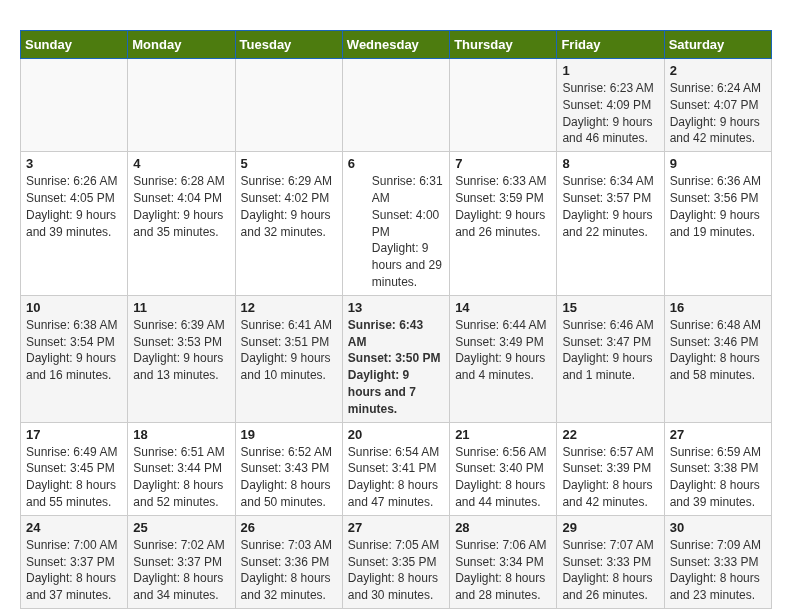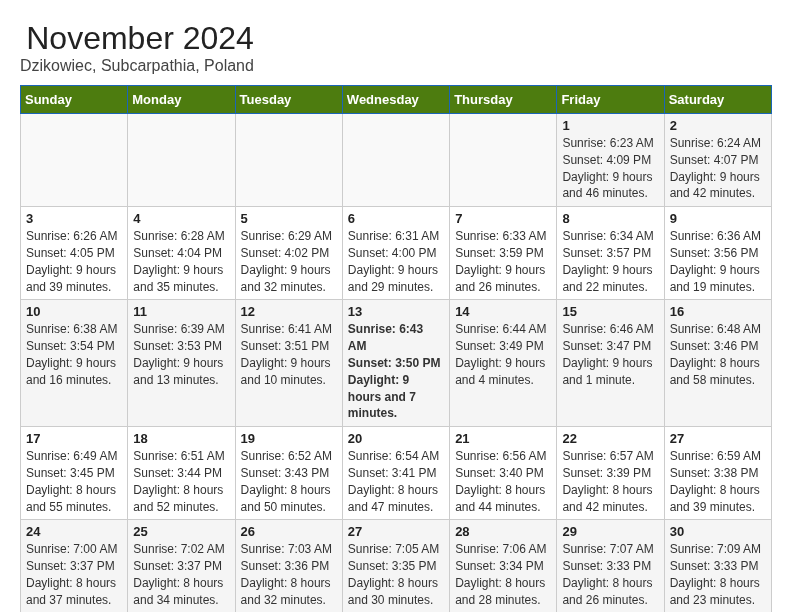--- a/index.html
+++ b/index.html
@@ -86,24 +86,20 @@
       color: #333;
     }
     .empty-cell {
       background: #f9f9f9 !important;
     }
   </style>
 </head>
 <body>
 
 <div class="header-area">
-  <div class="title-block">
-    <div class="month-title">November 2024</div>
-    <div class="location-title">Dzikowiec, Subcarpathia, Poland</div>
-  </div>
 </div>
 
 <table>
   <thead>
     <tr>
     <th>Sunday</th>
         <th>Monday</th>
         <th>Tuesday</th>
         <th>Wednesday</th>
         <th>Thursday</th>
@@ -145,21 +141,21 @@
 Daylight: 9 hours and 35 minutes.</div>
         </td>
         <td>
           <div class="day-number">5</div>
           <div class="day-info" style="white-space: pre-line;">Sunrise: 6:29 AM
 Sunset: 4:02 PM
 Daylight: 9 hours and 32 minutes.</div>
         </td>
         <td>
           <div class="day-number">6</div>
-          <div class="day-info" style="white-space: pre-line;">Sunrise: 6:31 AM
+          <div class="day-info" style="white-space: pre-line; margin-left: 24px;">Sunrise: 6:31 AM
 Sunset: 4:00 PM
 Daylight: 9 hours and 29 minutes.</div>
         </td>
         <td>
           <div class="day-number">7</div>
           <div class="day-info" style="white-space: pre-line;">Sunrise: 6:33 AM
 Sunset: 3:59 PM
 Daylight: 9 hours and 26 minutes.</div>
         </td>
         <td>

